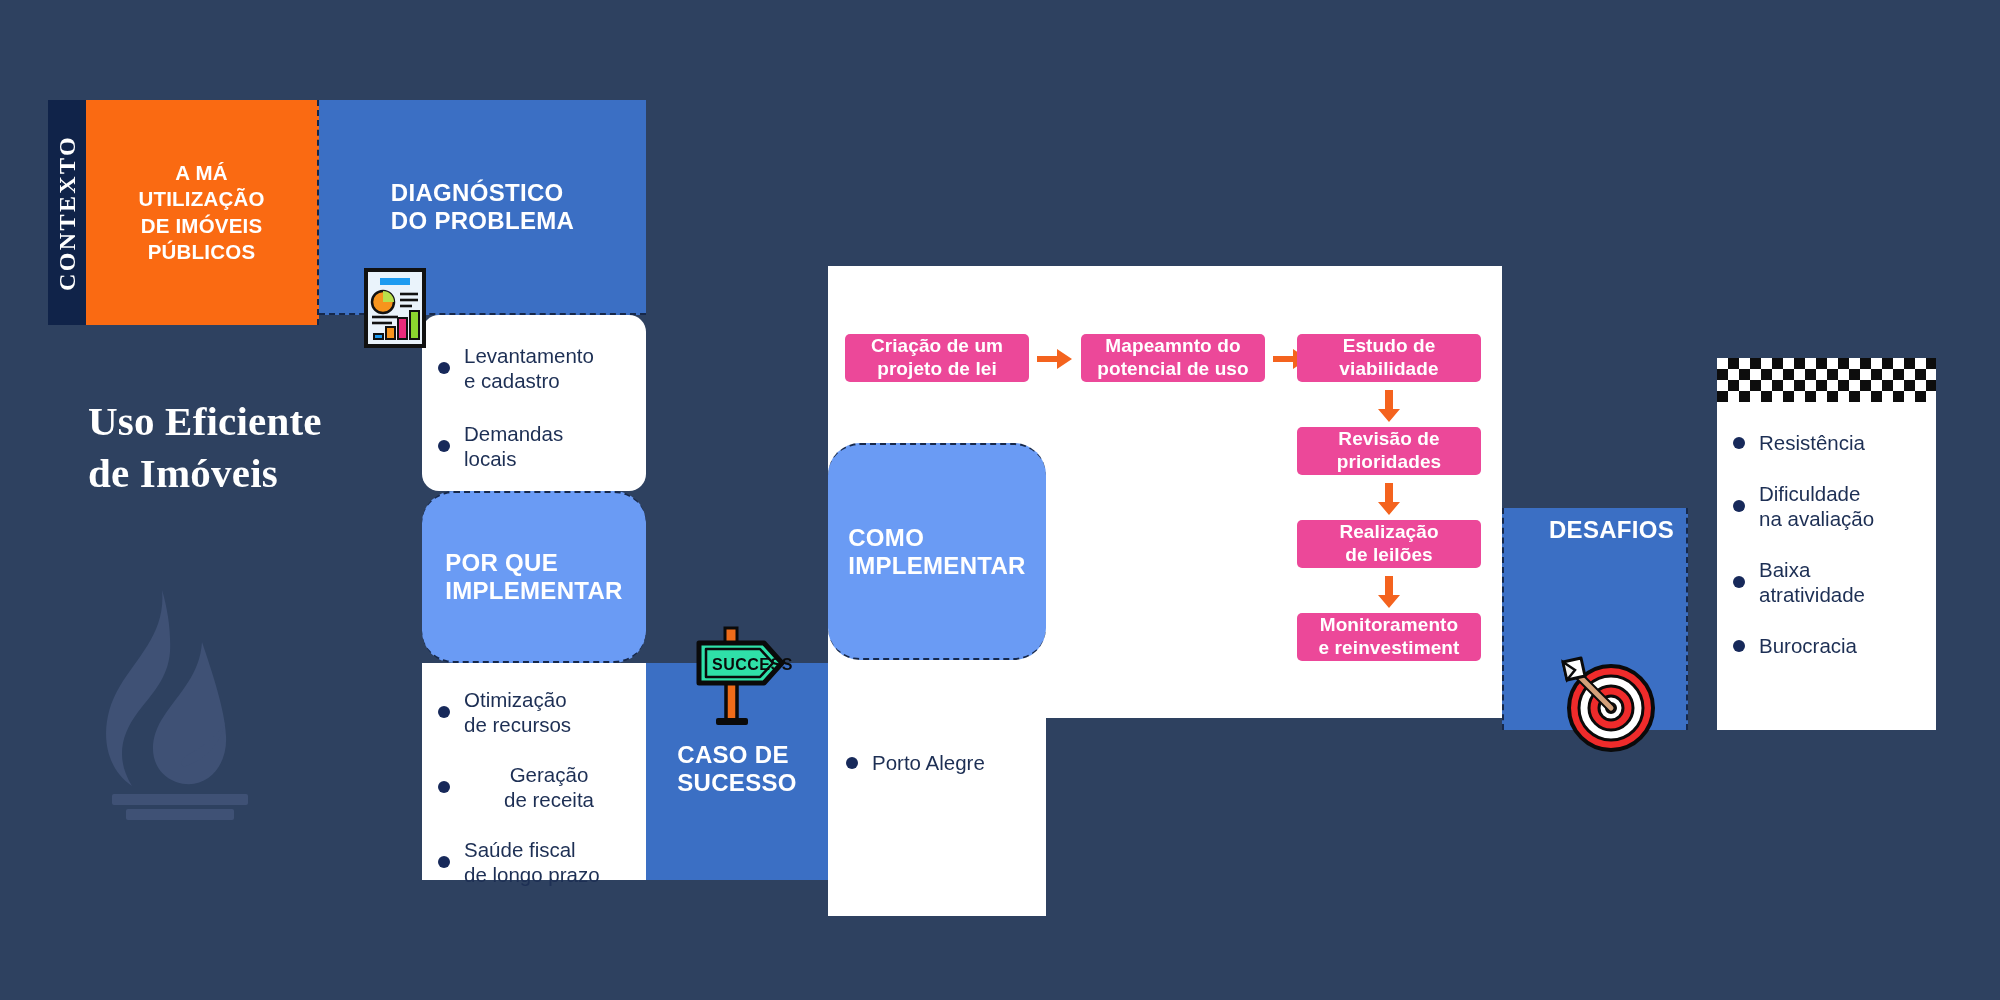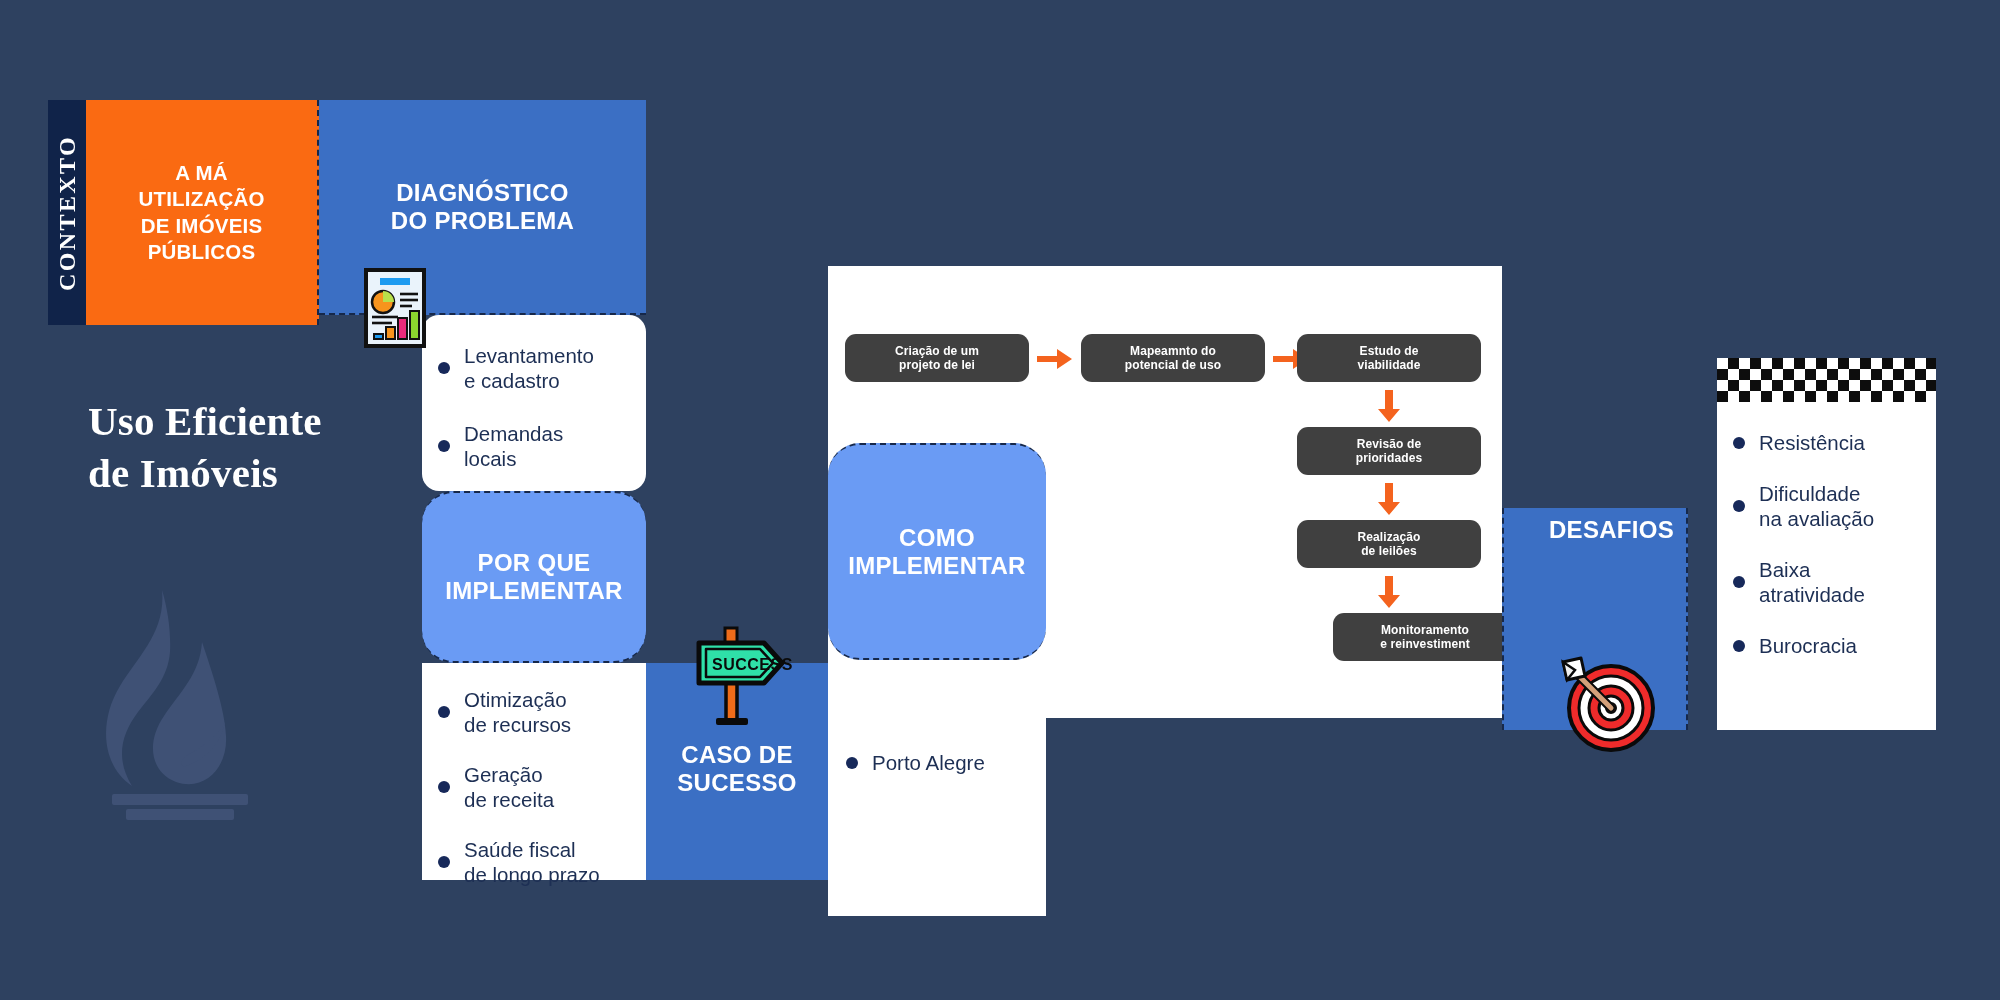--- a/index.html
+++ b/index.html
@@ -40,21 +40,21 @@
     display:flex; align-items:center; justify-content:center;
   }
   .orange-card .txt{
     text-align:center; color:#fff; font-weight:700; font-size:20.5px;
     line-height:1.28; letter-spacing:0.2px;
   }
 
   
   .blk{ position:absolute; }
   .hdr{
-    display:flex; align-items:center; justify-content:center; text-align:center;
+    display:flex; align-items:center; justify-content:center; 
     color:#ffffff; font-weight:700; letter-spacing:0.3px;
   }
   .blue-mid{ background:#3b6fc4; }
   .blue-light{ background:#6a9bf4;border-radius:32px; }
   .white{ background:#ffffff; }
 
   .dash-b{ border-bottom:2px dashed #16284a; }
   .dash-t{ border-top:2px dashed #16284a; }
   .dash-l{ border-left:2px dashed #16284a; }
   .dash-r{ border-right:2px dashed #16284a; }
@@ -65,23 +65,23 @@
     position:relative; padding-left:28px; color:#1d2f54;
     font-size:20.5px; line-height:1.22; font-weight:400;
   }
   ul.bl li .dot{
     position:absolute; left:2px; top:50%; transform:translateY(-50%);
     width:12px; height:12px; border-radius:50%; background:#17295a;
   }
 
   
   .flowbox{
-    background:#404040; border-radius:11px; color:#fff;
+    background:#ec4899; border-radius:5px; color:#fff;
     display:flex; align-items:center; justify-content:center; text-align:center;
-    font-weight:700; font-size:12px; line-height:1.2; letter-spacing:0.1px;
+    font-weight:700; font-size:19px; line-height:1.2; letter-spacing:0.1px;
   }
   .arrow-r, .arrow-d{ position:absolute; }
 
   
   .checker{
     position:absolute;
     background-image:
       linear-gradient(45deg,#0d0d0d 25%,transparent 25%,transparent 75%,#0d0d0d 75%),
       linear-gradient(45deg,#0d0d0d 25%,transparent 25%,transparent 75%,#0d0d0d 75%);
     background-size:22px 22px;
@@ -171,21 +171,21 @@
     </div>
   </div>
 
   <div class="blk white" style="left:422px; top:663px; width:224px; height:217px; padding:24px 12px 0 14px;">
     <ul class="bl">
       <li style="margin-bottom:25px;">
         <span class="dot"></span>
         <span>Otimização</span><br>
         <span>de recursos</span>
       </li>
-      <li style="margin-bottom:25px;">
+      <li style="margin-bottom:25px;text-align:center;">
         <span class="dot"></span>
         <span>Geração</span><br>
         <span>de receita</span>
       </li>
       <li>
         <span class="dot"></span>
         <span>Saúde fiscal</span><br>
         <span>de longo prazo</span>
       </li>
     </ul>
@@ -310,21 +310,21 @@
       <div>Realização</div>
       <div>de leilões</div>
     </div>
   </div>
 
   <div class="blk arrow-d" style="left:1378px; top:576px; width:22px; height:32px;">
     <svg viewBox="0 0 22 32" width="22" height="32">
       <path d="M7 0 h8 v19 h7 l-11 13 l-11 -13 h7 Z" fill="#f4631e"></path>
     </svg>
   </div>
-  <div class="blk flowbox" style="left:1297px; top:613px; width:184px; height:48px;margin-left:36px;">
+  <div class="blk flowbox" style="left:1297px; top:613px; width:184px; height:48px;">
     <div>
       <div>Monitoramento</div>
       <div>e reinvestiment</div>
     </div>
   </div>
 
   <div class="blk blue-mid dash-l dash-r" style="left:1502px; top:508px; width:186px; height:222px;">
     <div class="hdr" style="position:absolute; left:0; top:8px; width:215px; font-size:24px;">
       <div>DESAFIOS</div>
     </div>

